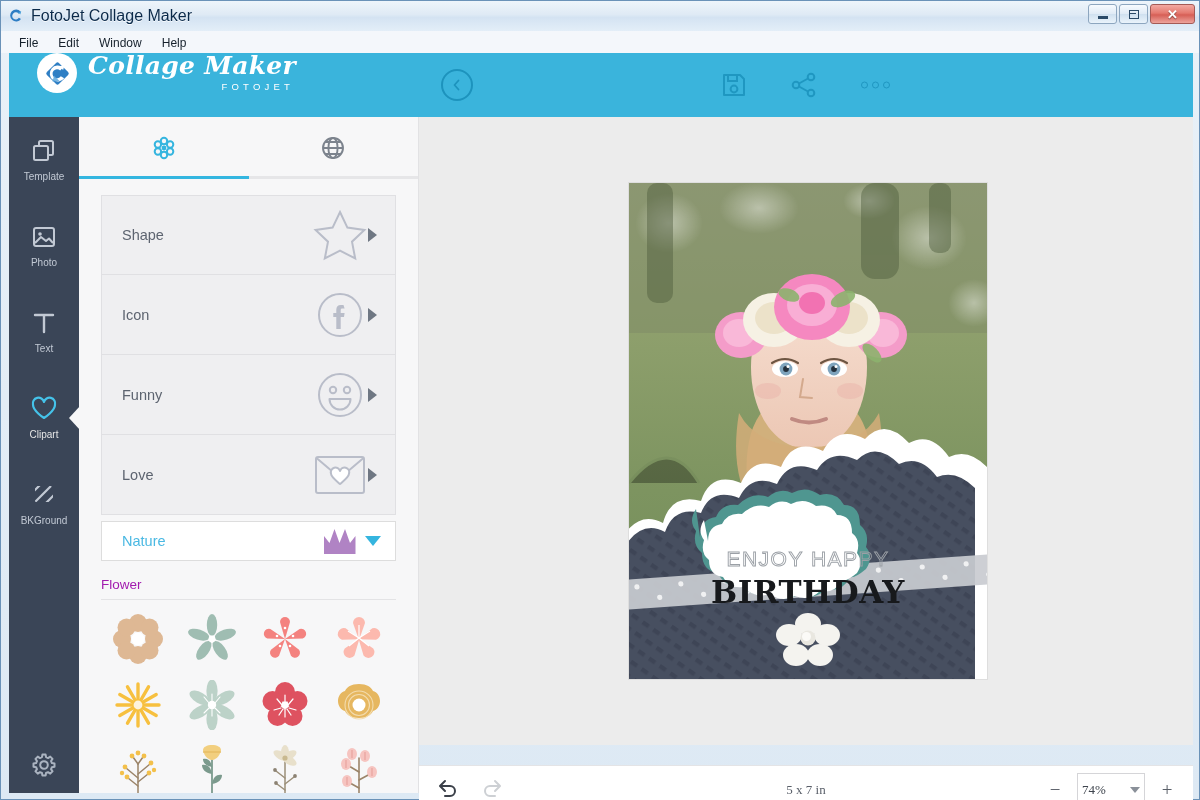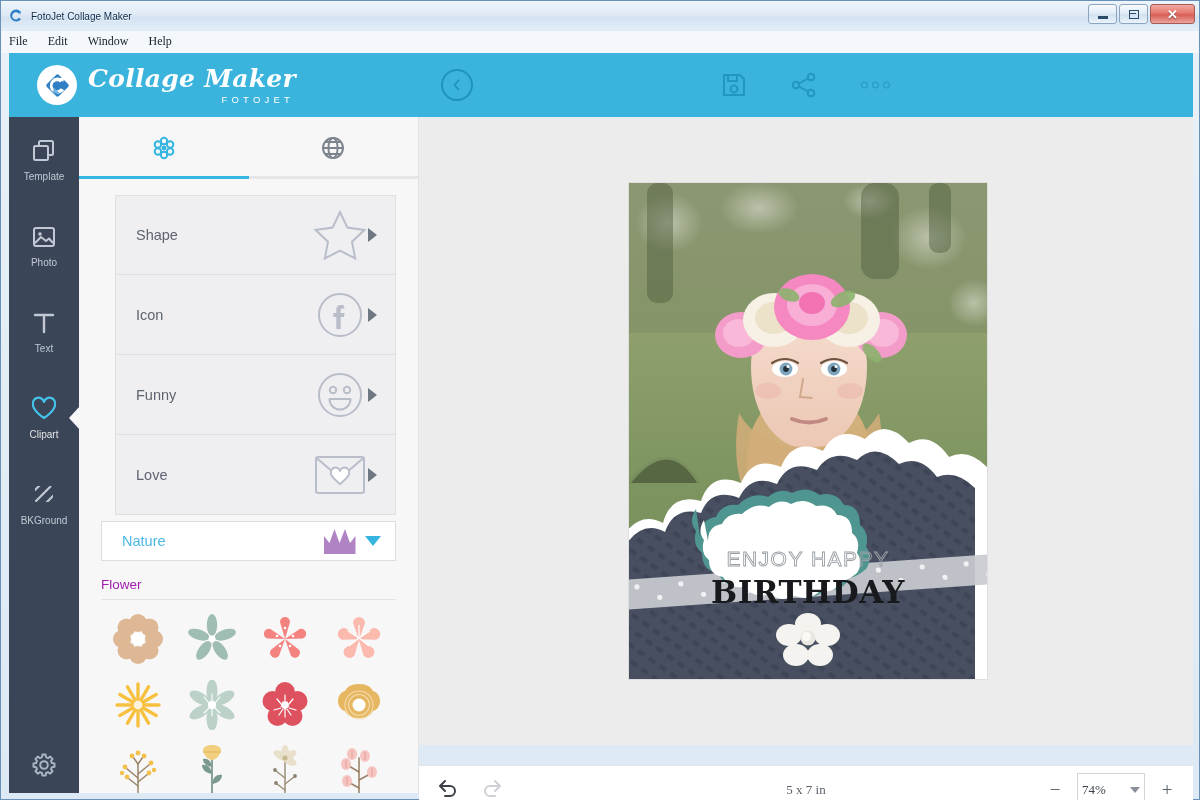--- a/index.html
+++ b/index.html
@@ -11,43 +11,43 @@
   }
   #app { position:relative; width:1200px; height:800px;
          background:linear-gradient(180deg,#e9f1f8 0%,#dde9f4 100%);
          border:1px solid #6a92b8; }
 
   
   .titlebar { position:absolute; left:0; top:0; width:1198px; height:30px;
     background:linear-gradient(180deg,#eef5fb 0%,#dfeaf5 45%,#d4e3f2 55%,#e3eef8 100%);
     display:flex; align-items:center; padding-left:7px; }
   .app-icon { width:16px; height:16px; position:relative; flex:none; }
-  .title-text { font-size:10px; color:#0b2a4a; margin-left:7px;
+  .title-text { font-size:16px; color:#0b2a4a; margin-left:7px;
     text-shadow:0 1px 0 rgba(255,255,255,.8); }
   .wbtns { position:absolute; right:4px; top:3px; display:flex; gap:2px; }
   .wbtn { width:29px; height:20px; border:1px solid #8da6bf; border-radius:3px;
     background:linear-gradient(180deg,#f7fbff 0%,#dfeaf5 50%,#cfe0ef 51%,#eaf3fb 100%);
     display:flex; align-items:center; justify-content:center; }
   .wbtn.close { width:45px; border-color:#a45a55;
     background:linear-gradient(180deg,#f3a9a2 0%,#e4796f 45%,#d65f56 55%,#eda49c 100%); }
   .gl-min { width:10px; height:3px; background:#2b4a68; margin-top:6px; }
   .gl-max { width:10px; height:9px; border:1.5px solid #2b4a68; }
   .gl-max i { display:block; width:6px; height:3px; border-bottom:1.5px solid #2b4a68; }
   .gl-close { color:#fff; font-size:13px; font-weight:bold; line-height:1;
     text-shadow:0 1px 1px rgba(0,0,0,.45); }
 
   
   .menubar { position:absolute; left:0; top:30px; width:1198px; height:22px;
-    background:#f4f7fb; display:flex; align-items:flex-start; gap:4px;font-family:Liberation Serif, serif; }
+    background:#f4f7fb; display:flex; align-items:flex-end; padding-left:10px; gap:4px; }
   .menu-item { font-size:12px; color:#15202b; padding:3px 8px; border-radius:2px; }
 
   
   .header { position:absolute; left:8px; top:52px; width:1184px; height:64px;
     background:#3ab4dc; display:flex; align-items:center; }
-  .brand { width:412px; height:64px; display:flex; align-items:center; padding-left:28px; }
+  .brand { width:412px; height:64px; display:flex; padding-left:28px; }
   .brand-mark { width:40px; height:40px; border-radius:50%; background:#fff;
     display:flex; align-items:center; justify-content:center; flex:none; }
   .brand-txt { margin-left:11px; color:#fff; }
   .brand-main { font-family:"DejaVu Serif", serif; font-style:italic;
     font-size:25px; font-weight:bold; line-height:1; letter-spacing:.3px; }
   .brand-sub { font-size:9.5px; letter-spacing:4.2px; text-align:right;
     margin-top:3px; padding-right:2px; }
 
   .hdr-tools { flex:1; height:64px; position:relative; }
   .tool { position:absolute; top:50%; transform:translateY(-50%);
@@ -77,21 +77,21 @@
   
   .panel { position:absolute; left:78px; top:116px; width:340px; height:676px;
     background:#f7f7f8; border-right:1px solid #e2e2e4; overflow:hidden; }
   .tabs { display:flex; height:62px; }
   .tab { flex:1; display:flex; align-items:center; justify-content:center;
     position:relative; }
   .tab::after { content:""; position:absolute; left:0; right:0; bottom:0;
     height:3px; background:#e6e6e8; }
   .tab.active::after { background:#34b6e0; }
 
-  .cats { padding:16px 22px 0 36px; }
+  .cats { padding:16px 22px 0 22px; }
   .cat-row { height:80px; margin-bottom:0; border:1px solid #e0e0e3;
     background:#efeff1; display:flex; align-items:center; position:relative;
     padding:0 18px 0 20px; }
   .cat-row + .cat-row { margin-top:0; border-top:none; }
   .cat-name { font-size:14.5px; color:#5d6470; flex:1; }
   .cat-icon { width:56px; height:56px; display:flex; align-items:center;
     justify-content:center; }
   .cat-arrow { width:0; height:0; margin-left:auto;
     border-top:7px solid transparent; border-bottom:7px solid transparent;
     border-left:9px solid #6f7783; }

